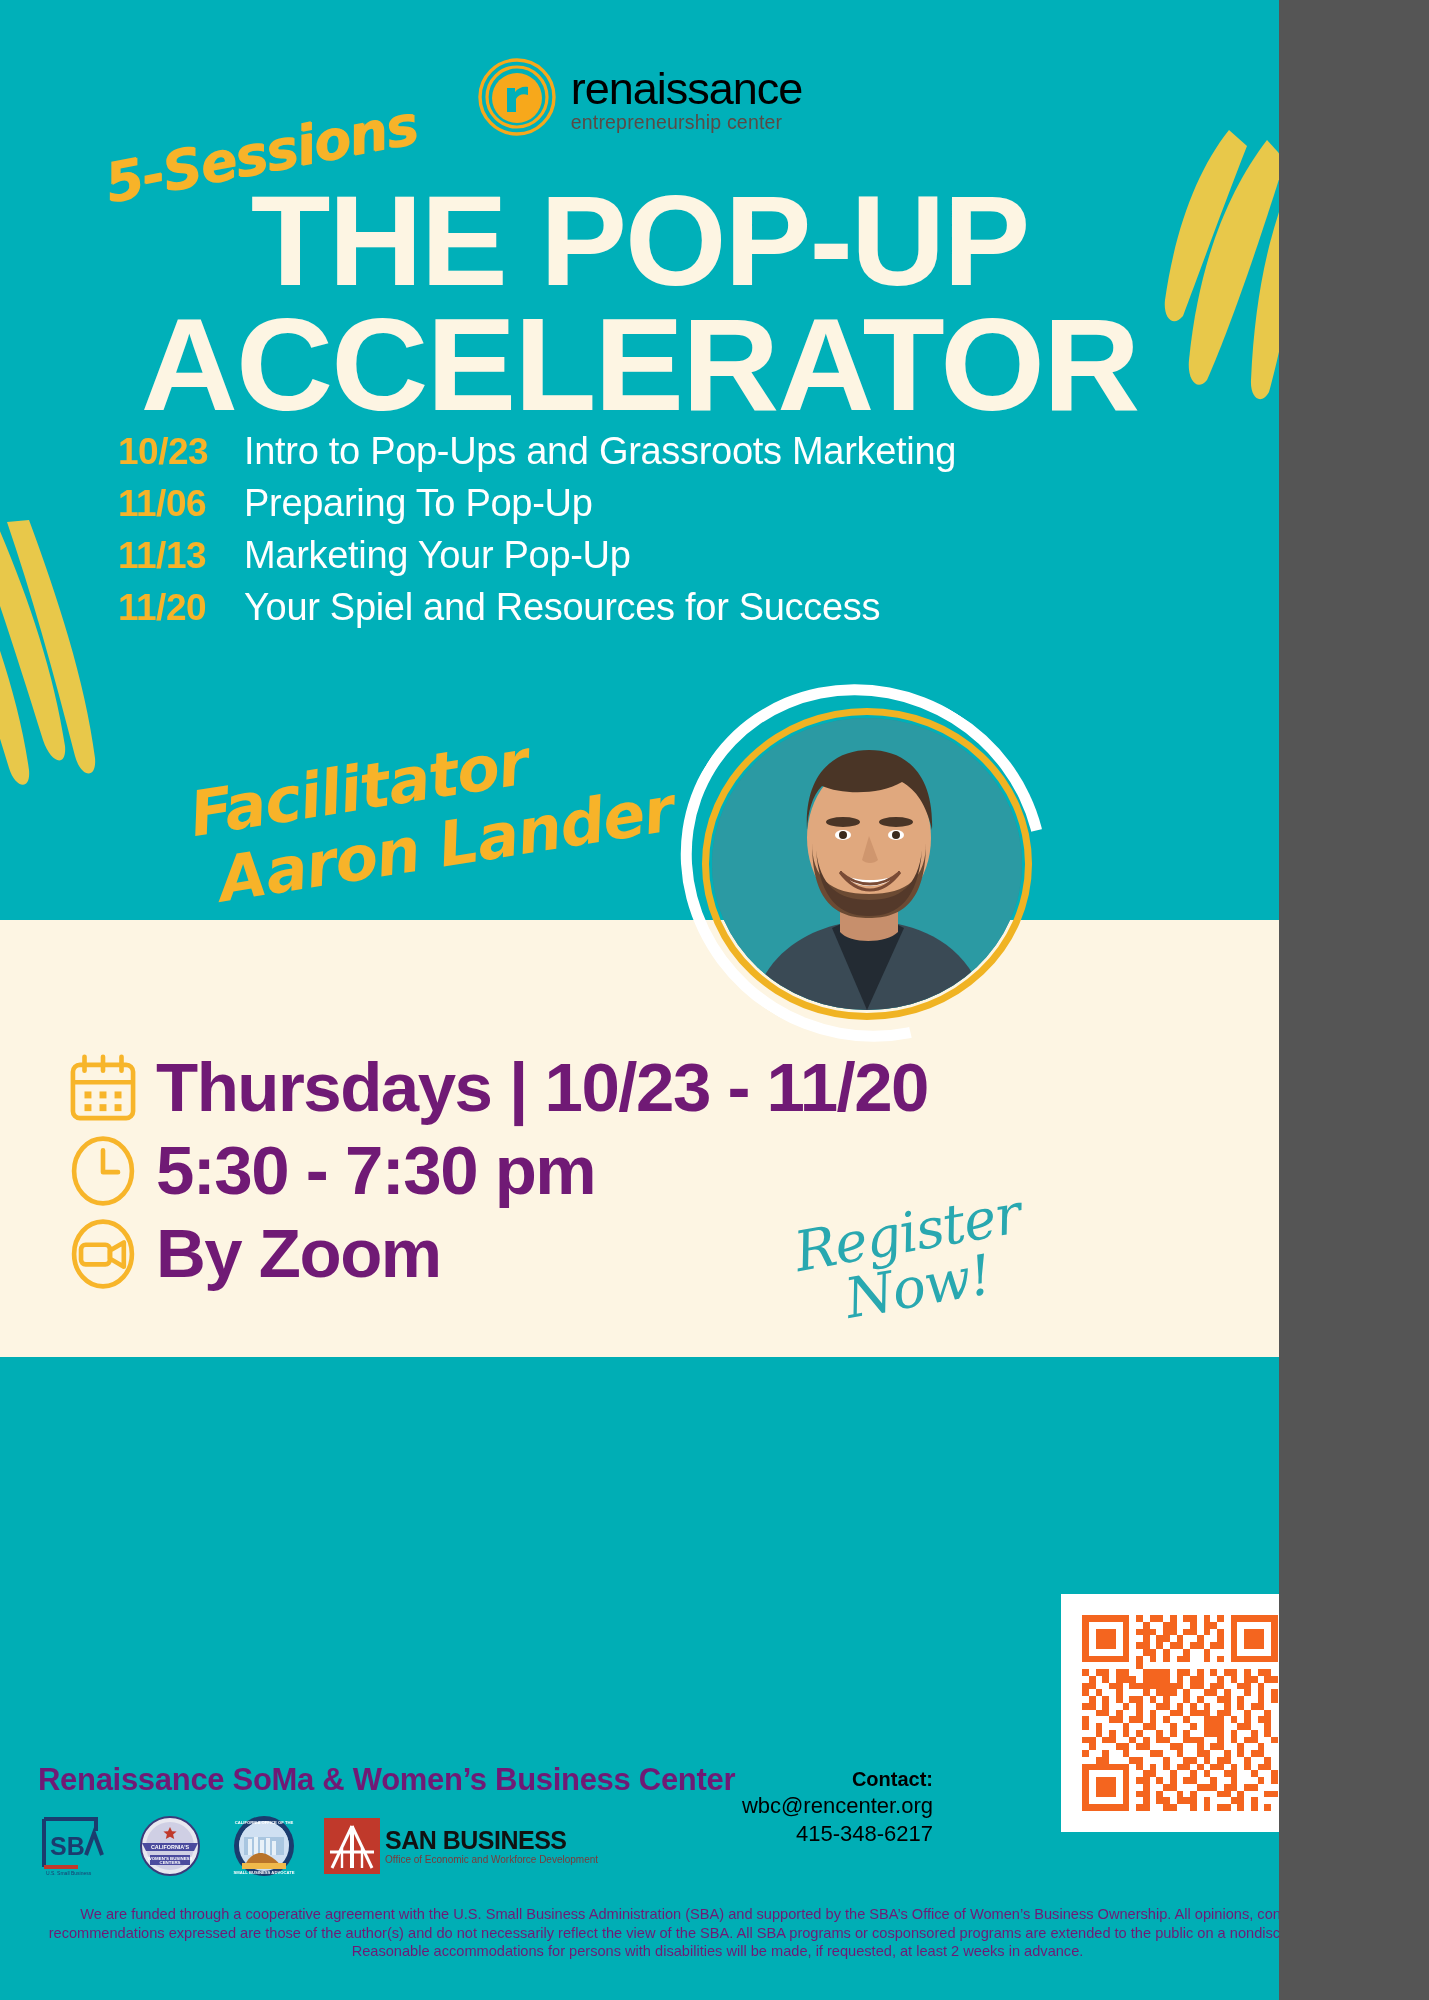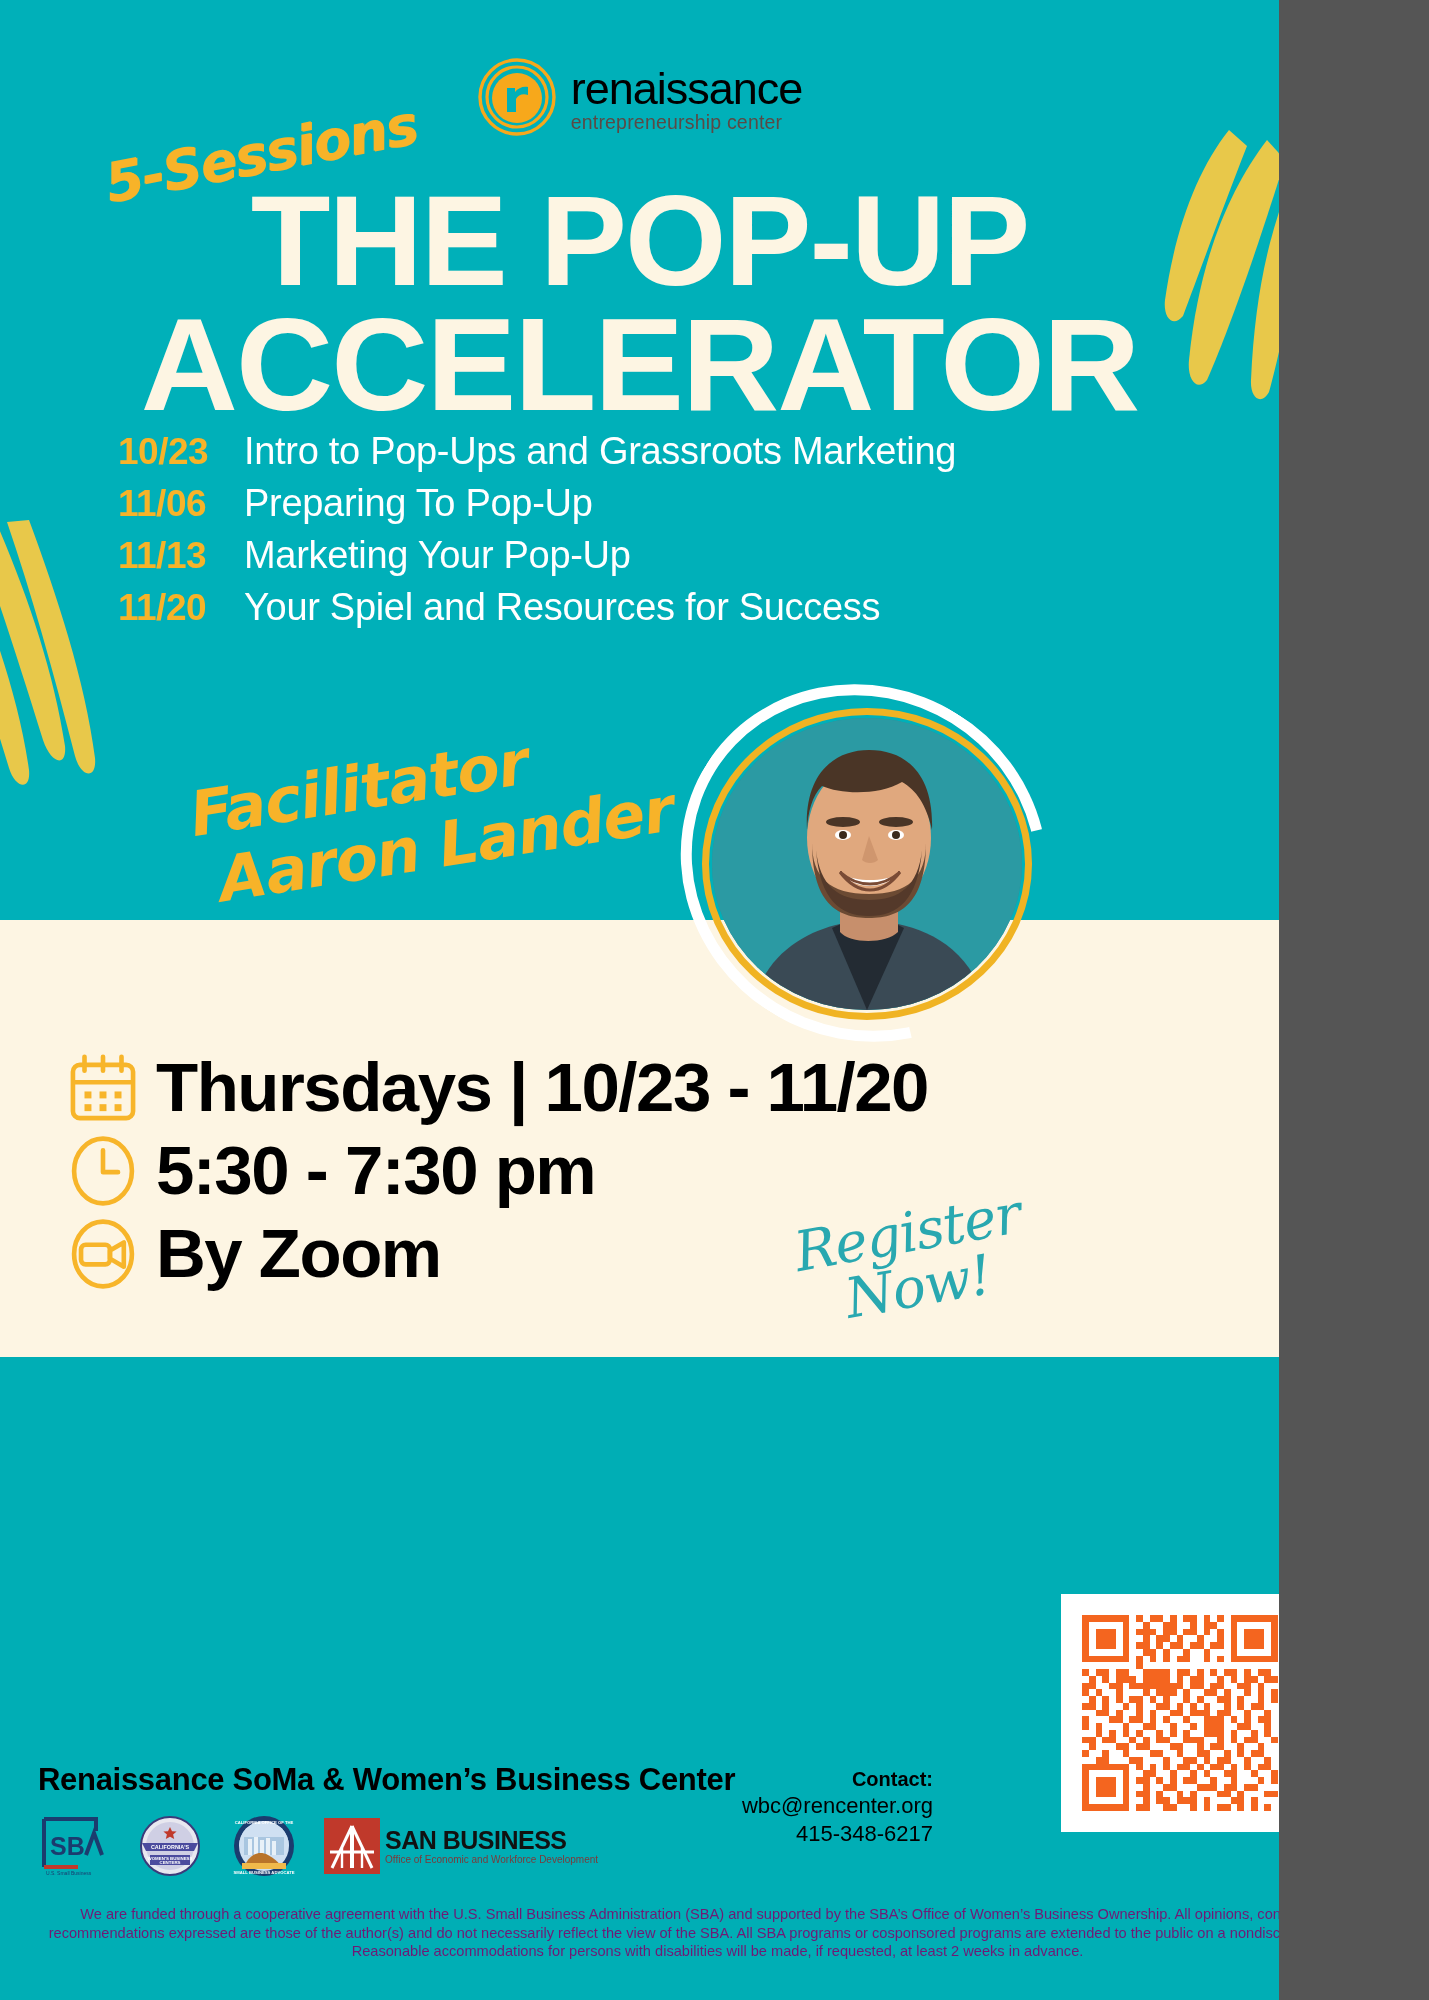--- a/index.html
+++ b/index.html
@@ -67,38 +67,38 @@
   .ring-gold{position:absolute;left:34px;top:26px;width:330px;height:312px;border-radius:50%;
     border:7px solid #f0b323;}
   .portrait{position:absolute;left:44px;top:36px;width:310px;height:292px;border-radius:50%;overflow:hidden;background:#2f8f97;}
   .portrait svg{display:block;width:100%;height:100%;}
 
   
   .details{position:absolute;left:66px;top:1048px;}
   .drow{display:flex;align-items:center;margin-bottom:4px;}
   .dicon{width:74px;height:74px;flex:none;margin-right:16px;color:#f7b52a;}
   .dicon svg{display:block;width:100%;height:100%;}
-  .dtext{color:#000000;font-weight:700;font-size:69px;letter-spacing:-1.5px;white-space:nowrap;}
+  .dtext{color:#701a75;font-weight:700;font-size:69px;letter-spacing:-1.5px;white-space:nowrap;}
 
   
   .register{
     position:absolute;left:800px;top:1225px;z-index:6;
     font-family:"DejaVu Serif",serif;font-style:italic;
     color:#29a8b0;font-size:55px;line-height:1.0;letter-spacing:-1px;
     transform:rotate(-10deg);transform-origin:left center;
   }
   .register .r2{margin-left:42px;display:block;}
 
   
   .qr-card{position:absolute;left:1061px;top:1594px;width:238px;height:238px;background:#fff;
     display:flex;align-items:center;justify-content:center;}
   .qr-card svg{width:196px;height:196px;}
 
   
-  .footer-title{position:absolute;left:38px;top:1762px;color:#000000;font-size:31px;font-weight:700;letter-spacing:-.3px;}
+  .footer-title{position:absolute;left:38px;top:1762px;color:#701a75;font-size:31px;font-weight:700;letter-spacing:-.3px;}
   .partners{position:absolute;left:36px;top:1814px;display:flex;align-items:center;gap:26px;}
   .p-logo{height:64px;display:flex;align-items:center;}
 
   .sba{width:74px;height:62px;position:relative;}
   .seal{width:68px;height:62px;}
   .sf{display:flex;align-items:center;gap:5px;}
   .sf-mark{width:56px;height:56px;background:#c0392b;position:relative;overflow:hidden;}
   .sf-txt{display:flex;flex-direction:column;line-height:1;}
   .sf-t1{font-size:25px;font-weight:700;color:#111;letter-spacing:-.5px;}
   .sf-t2{font-size:10px;color:#7a3b3b;margin-top:2px;}

